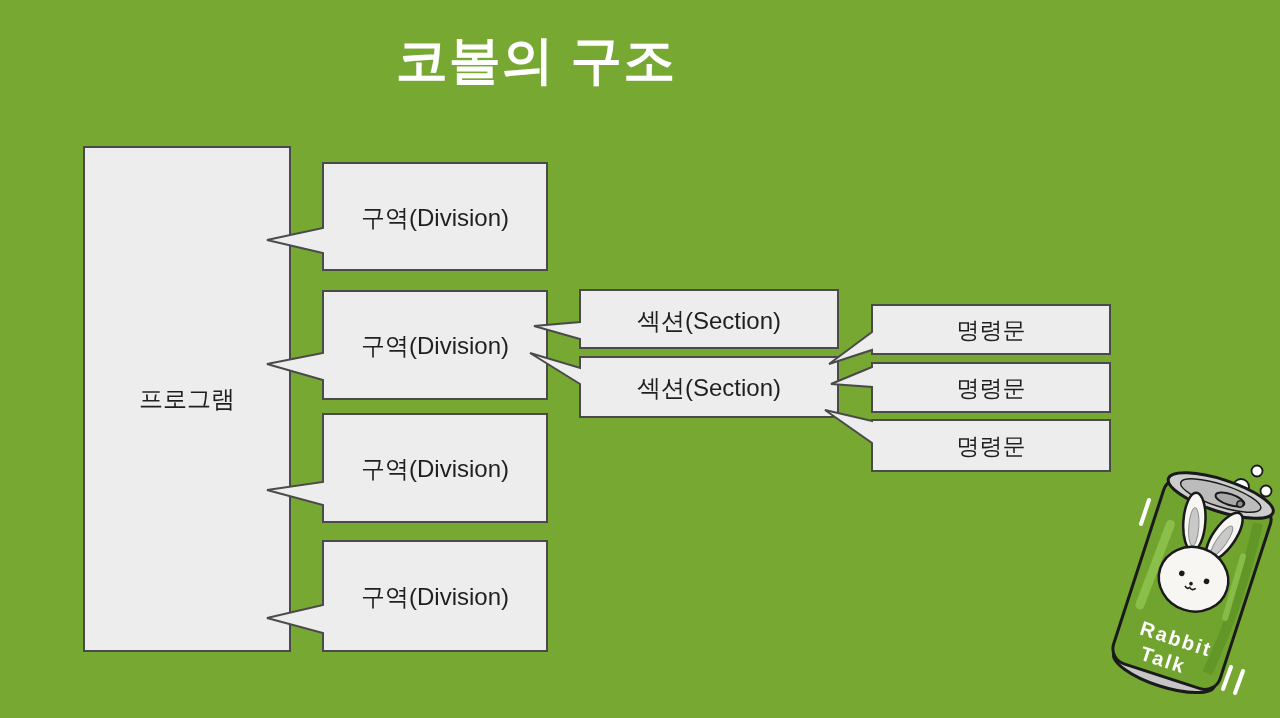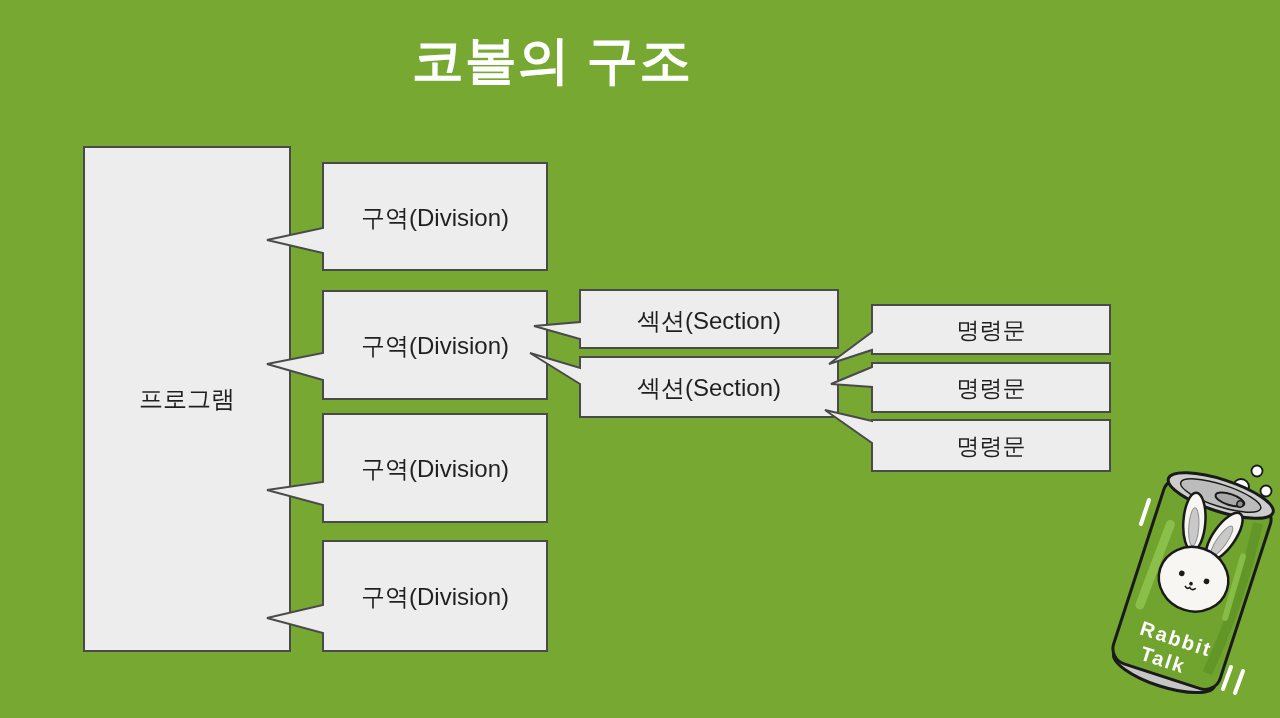--- a/index.html
+++ b/index.html
@@ -10,21 +10,21 @@
     overflow: hidden;
     font-family: "Liberation Sans", "DejaVu Sans", sans-serif;
   }
   body {
     background: #76a832;
     position: relative;
   }
   .page-title {
     position: absolute;
     top: 26px;
-    left: 16px;
+    left: 0;
     width: 1072px;
     text-align: center;
     font-size: 52px;
     font-weight: 800;
     color: #ffffff;
     letter-spacing: 1px;
   }
   svg.diagram {
     position: absolute;
     top: 0;

